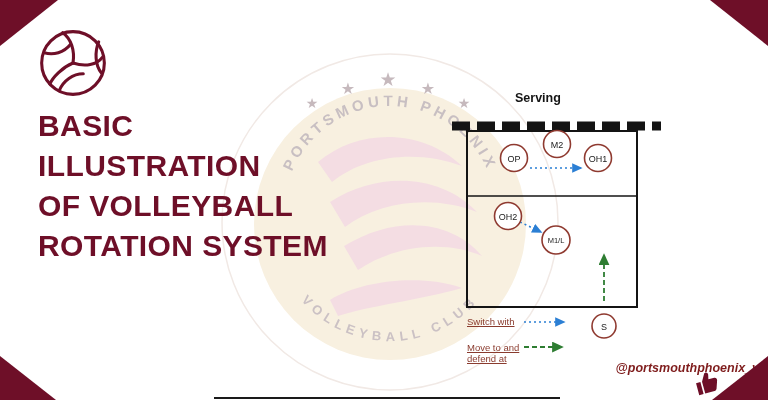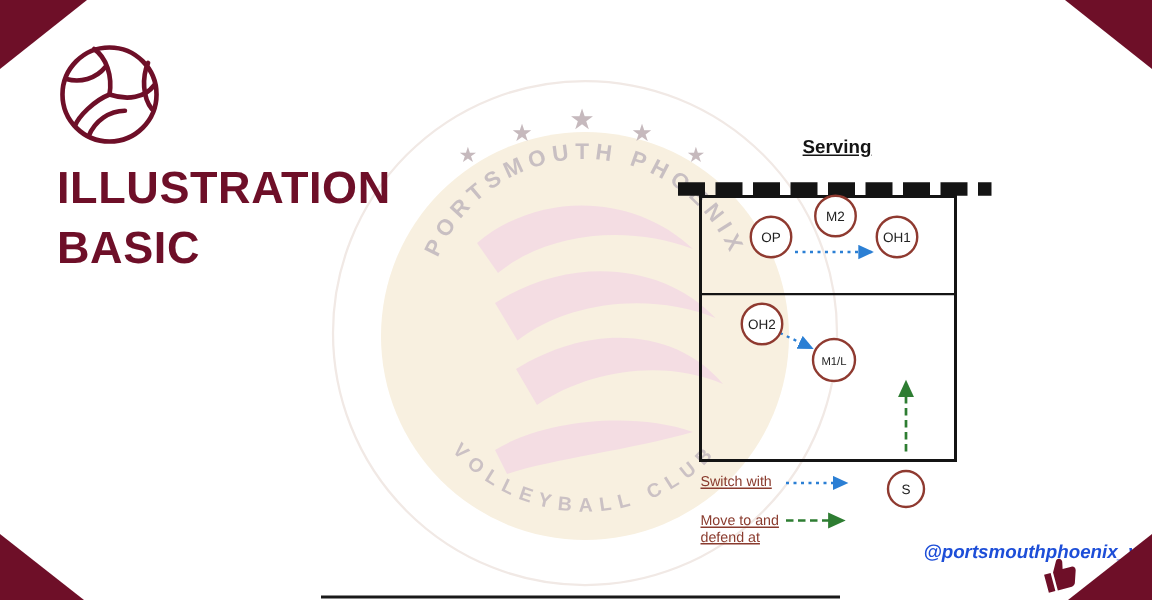--- a/index.html
+++ b/index.html
@@ -10,28 +10,28 @@
   svg{display:block;}
   .watermark{position:absolute;left:0;top:0;width:768px;height:400px;z-index:0;}
   .corner{position:absolute;width:0;height:0;z-index:5;}
   .corner.tl{left:0;top:0;border-top:46px solid #6e0f28;border-right:58px solid transparent;}
   .corner.tr{right:0;top:0;border-top:46px solid #6e0f28;border-left:58px solid transparent;}
   .corner.bl{left:0;bottom:0;border-bottom:44px solid #6e0f28;border-right:56px solid transparent;}
   .corner.br{right:0;bottom:0;border-bottom:44px solid #6e0f28;border-left:56px solid transparent;}
   .vb-icon{position:absolute;left:36px;top:26px;width:74px;height:74px;z-index:2;}
   .title{position:absolute;left:38px;top:106px;z-index:2;color:#6e0f28;
     font-weight:800;font-size:30px;line-height:40px;letter-spacing:.4px;}
-  .phase-label{position:absolute;left:515px;top:91px;width:86px;text-align:center;
-    z-index:3;font-weight:700;font-size:12.5px;color:#141414;text-decoration:underline;}
+  .phase-label{position:absolute;left:515px;top:91px;width:86px;
+    z-index:3;font-weight:700;font-size:12.5px;color:#141414;}
   .court-svg{position:absolute;left:440px;top:85px;width:240px;height:290px;z-index:2;}
   .legend-text{position:absolute;z-index:3;color:#8a3b2e;font-size:9.5px;line-height:11px;text-decoration:underline;}
   .legend-switch{left:467px;top:316px;width:56px;}
   .legend-move{left:467px;top:342px;width:54px;}
   .handle{position:absolute;left:608px;top:361px;width:158px;z-index:4;text-align:right;
-    color:#1d4ed8;font-style:italic;font-weight:600;font-size:12.5px;}
+    color:#7f1d1d;font-style:italic;font-weight:600;font-size:12.5px;}
   .thumb{position:absolute;left:694px;top:369px;width:27px;height:27px;z-index:6;
     transform:rotate(-15deg);}
   .bottom-line{position:absolute;left:214px;bottom:1px;width:346px;height:2px;
     background:#1a1a1a;z-index:4;}
 </style>
 </head>
 <body>
 
 <div class="slide">
 
@@ -74,22 +74,24 @@
       <path d="M36,36 C38,24 34,12 26,6.5"></path>
       <path d="M36,36 C26,40 16,50 13.5,56.5"></path>
       <path d="M36,36 C48,40 59,38 65,30"></path>
       <path d="M8,26 C17,28.5 27,26 33.5,18"></path>
       <path d="M22.5,63 C26.5,53 36,46.5 46,46.5"></path>
       <path d="M61,15.5 C57,25 57.5,38 63.5,45.5"></path>
     </g>
   </svg>
 
   <div class="title">
+    <div>BASIC</div>
     <div>ILLUSTRATION</div>
-    <div>BASIC</div>
+    <div>OF VOLLEYBALL</div>
+    <div>ROTATION SYSTEM</div>
   </div>
 
   <div class="phase-label">Serving</div>
 
   <svg class="court-svg" viewBox="0 0 240 290" aria-hidden="true">
     <defs>
       <marker id="mBlue" markerWidth="7" markerHeight="7" refX="5.5" refY="3" orient="auto">
         <path d="M0,0 L6.5,3 L0,6 Z" fill="#2b7fd4"></path>
       </marker>
       <marker id="mGreen" markerWidth="7" markerHeight="7" refX="5.5" refY="3" orient="auto">

